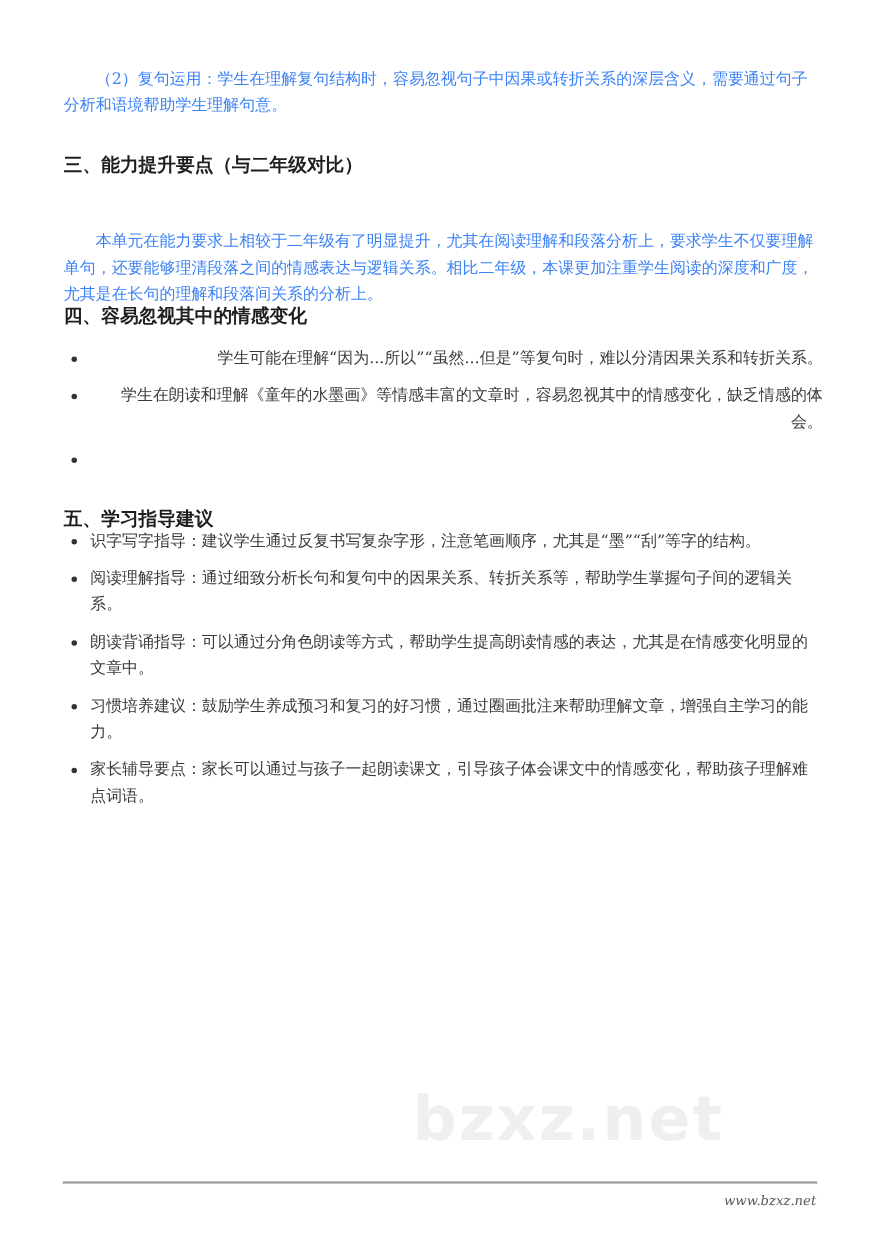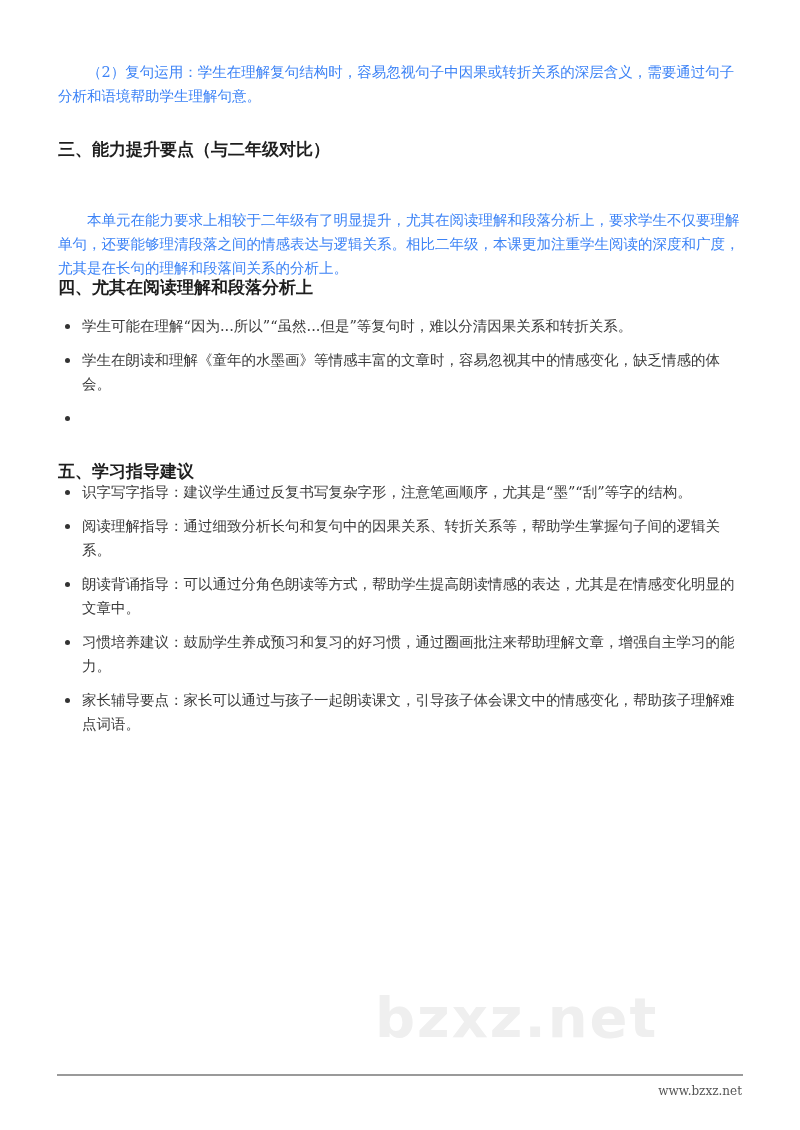--- a/index.html
+++ b/index.html
@@ -12,35 +12,35 @@
                font-family: "DejaVu Sans", "Liberation Sans", sans-serif; margin: 0; }
     .list { position: absolute; left: 58px; width: 690px; margin: 0; padding: 0; list-style: none; }
     .list li { position: relative; padding-left: 24px; font-size: 14.5px; line-height: 24px;
                color: #3a3a3a; margin-bottom: 10px; }
     .list li .bullet { position: absolute; left: 7px; top: 10px; width: 5px; height: 5px;
                        border-radius: 50%; background: #333; }
     .watermark { position: absolute; left: 375px; top: 985px; font-size: 56px; font-weight: bold;
                  color: #efefef; font-family: "DejaVu Sans", "Liberation Sans", sans-serif;
                  letter-spacing: 2px; }
     .footer-rule { position: absolute; left: 57px; top: 1074px; width: 686px; height: 2px; background: #9a9a9a; }
-    .footer-url { position: absolute; right: 58px; top: 1084px; font-size: 12px; 
+    .footer-url { position: absolute; right: 58px; top: 1084px; font-size: 12px; font-style: italic;
                   color: #555; font-family: "DejaVu Serif", "Liberation Serif", serif; }
   </style>
 </head>
 <body>
 
 <div class="page">
 
   <p class="para" style="top:60px;">（2）复句运用：学生在理解复句结构时，容易忽视句子中因果或转折关系的深层含义，需要通过句子分析和语境帮助学生理解句意。</p>
 
   <h2 class="heading" style="top:138px;text-align:center;">三、能力提升要点（与二年级对比）</h2>
   <p class="para" style="top:174px;margin-top:34px;">本单元在能力要求上相较于二年级有了明显提升，尤其在阅读理解和段落分析上，要求学生不仅要理解单句，还要能够理清段落之间的情感表达与逻辑关系。相比二年级，本课更加注重学生阅读的深度和广度，尤其是在长句的理解和段落间关系的分析上。</p>
 
-  <h2 class="heading" style="top:276px;">四、尤其在阅读理解和段落分析上</h2>
-  <ul class="list" style="top:314px;">
+  <h2 class="heading" style="top:276px;">四、容易忽视其中的情感变化</h2>
+  <ul class="list" style="top:314px;text-align:right;">
     <li><span class="bullet"></span><span>学生可能在理解“因为...所以”“虽然...但是”等复句时，难以分清因果关系和转折关系。</span></li>
     <li><span class="bullet"></span><span>学生在朗读和理解《童年的水墨画》等情感丰富的文章时，容易忽视其中的情感变化，缺乏情感的体会。</span></li>
     <li><span class="bullet"></span></li>
   </ul>
 
   <h2 class="heading" style="top:460px;text-align:center;">五、学习指导建议</h2>
   <ul class="list" style="top:480px;">
     <li><span class="bullet"></span><span>识字写字指导：建议学生通过反复书写复杂字形，注意笔画顺序，尤其是“墨”“刮”等字的结构。</span></li>
     <li><span class="bullet"></span><span>阅读理解指导：通过细致分析长句和复句中的因果关系、转折关系等，帮助学生掌握句子间的逻辑关系。</span></li>
     <li><span class="bullet"></span><span>朗读背诵指导：可以通过分角色朗读等方式，帮助学生提高朗读情感的表达，尤其是在情感变化明显的文章中。</span></li>

